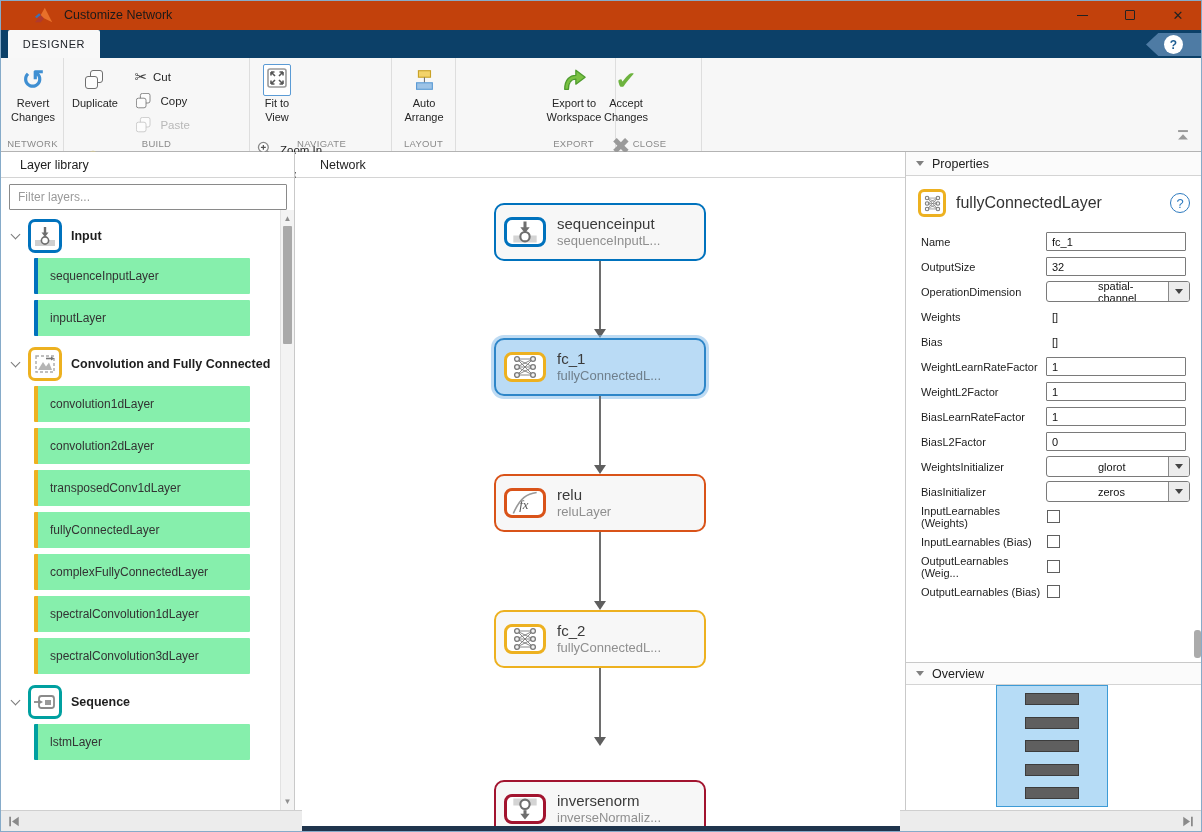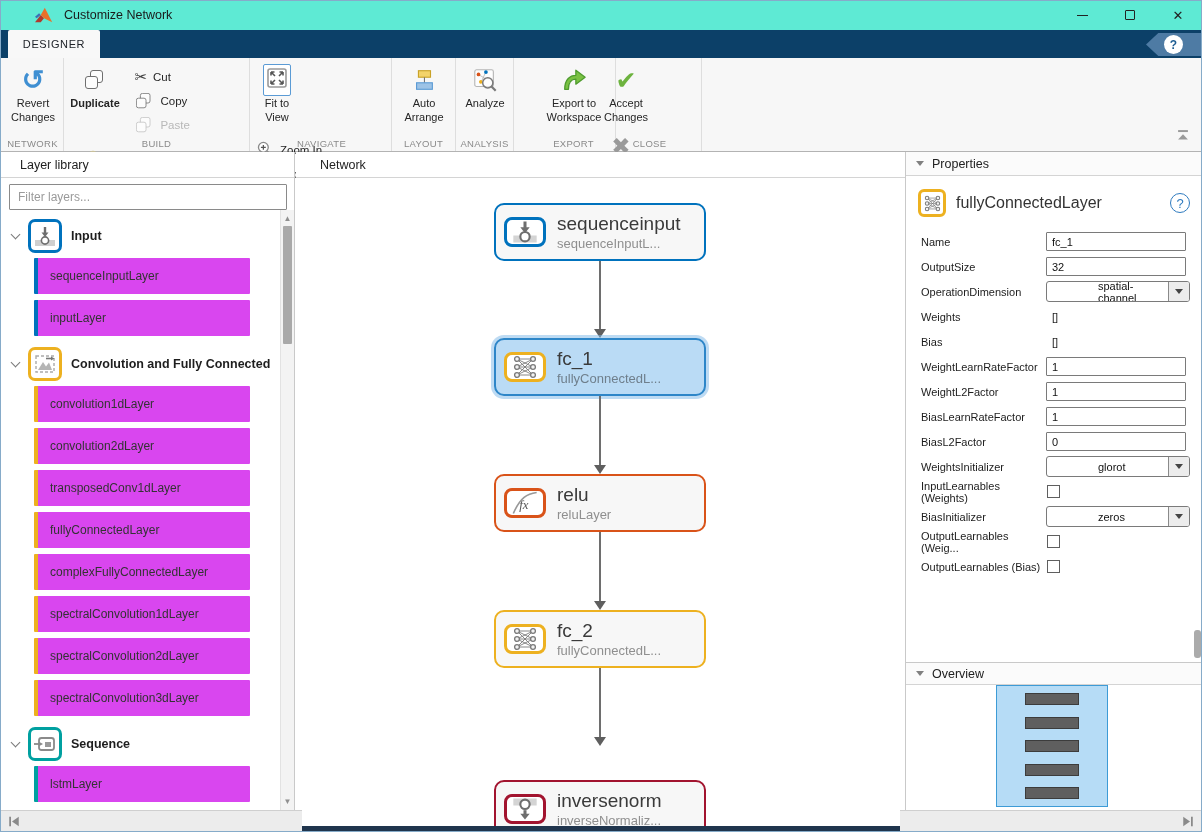--- a/index.html
+++ b/index.html
@@ -1,21 +1,21 @@
 <!DOCTYPE html>
 <html><head>
 <meta charset="utf-8">
 <style>
   * { margin:0; padding:0; box-sizing:border-box; }
   html,body { width:1202px; height:832px; }
   body { position:relative; font-family:"Liberation Sans",sans-serif; background:#fff; overflow:hidden; }
   .frame { position:absolute; inset:0; border:1px solid #86abc9; pointer-events:none; z-index:99; }
 
   
-  .titlebar { position:absolute; top:0; left:0; right:0; height:30px; background:#5eead4; display:flex; align-items:center; }
+  .titlebar { position:absolute; top:0; left:0; right:0; height:30px; background:#c2410c; display:flex; align-items:center; }
   .titlebar .logo { margin-left:34px; width:20px; height:18px; display:inline-block; }
   .titlebar .title { margin-left:10px; font-size:12.5px; color:#1a1a1a; }
   .winbtns { position:absolute; right:0; top:0; height:30px; display:flex; }
   .winbtn { width:48px; height:30px; display:flex; align-items:center; justify-content:center; color:#222; font-size:13px; }
   .min-glyph { display:inline-block; width:11px; border-top:1.2px solid #222; }
   .max-glyph { display:inline-block; width:10px; height:10px; border:1.2px solid #222; border-radius:1px; }
 
   
   .tabrow { position:absolute; top:30px; left:0; right:0; height:28px; background:#0c4068; }
   .tab { position:absolute; left:8px; top:0; height:28px; width:92px; background:#f8f8f8; display:flex; align-items:center; justify-content:center; font-size:11px; letter-spacing:.6px; color:#20242a; border-radius:2px 2px 0 0; }
@@ -52,34 +52,34 @@
   .llfilter { margin:6px 8px 4px 9px; }
   .llfilter input { width:278px; height:26px; border:1px solid #8a8a8a; font-size:12px; padding:0 8px; font-family:inherit; color:#333; border-radius:1px; background:#fff; }
   .llfilter input::placeholder { color:#9a9a9a; }
   .llgroup { display:flex; align-items:center; gap:9px; padding:5px 0 5px 12px; }
   .chev { width:7px; height:7px; border-right:1.6px solid #7a7a7a; border-bottom:1.6px solid #7a7a7a; transform:rotate(45deg); margin-top:-4px; }
   .gicon { width:34px; height:34px; border-radius:7px; background:#fff; display:flex; align-items:center; justify-content:center; flex:none; }
   .gicon.blue { border:3px solid #0072bd; }
   .gicon.yellow { border:3px solid #edb120; }
   .gicon.teal { border:3px solid #00a0a0; }
   .glabel { font-size:12.5px; font-weight:bold; color:#1e1e1e; }
-  .llitem { margin:0 0 6px 34px; width:216px; height:36px; background:#d946ef; display:flex; align-items:center; padding-left:12px; font-size:12px; color:#333; border-radius:1px; }
+  .llitem { margin:0 0 6px 34px; width:216px; height:36px; background:#86efac; display:flex; align-items:center; padding-left:12px; font-size:12px; color:#333; border-radius:1px; }
   .llitem.blue { border-left:4px solid #0072bd; }
   .llitem.yellow { border-left:4px solid #edb120; }
   .llitem.teal { border-left:4px solid #00a0a0; }
   .llscroll { position:absolute; top:58px; right:0; bottom:0; width:14px; background:#f3f3f3; border-left:1px solid #e2e2e2; }
   .llscroll .sarr { position:absolute; left:0; right:0; text-align:center; font-size:8px; color:#8f8f8f; }
   .llscroll .up { top:4px; } .llscroll .dn { bottom:4px; }
   .llscroll .thumb { position:absolute; left:2px; top:16px; width:9px; height:118px; background:#a9a9a9; border-radius:1px; }
 
   
   .canvas { position:absolute; top:152px; left:296px; right:297px; bottom:6px; background:#fff; overflow:hidden; }
   .node { position:absolute; left:198px; width:212px; height:58px; background:#f7f7f7; border-radius:10px; display:flex; align-items:center; gap:11px; padding-left:8px; }
   .node .nicon { width:42px; height:30px; border-radius:8px; background:#fff; display:flex; align-items:center; justify-content:center; flex:none; }
-  .node .ntitle { display:block; font-size:19px; color:#3a3a3a; line-height:1.2; }
+  .node .ntitle { display:block; font-size:15px; color:#3a3a3a; line-height:1.2; }
   .node .nsub { display:block; font-size:13px; color:#8f8f8f; line-height:1.2; }
   .nb-blue { border:2px solid #0072bd; } .nb-blue .nicon { border:3px solid #0072bd; }
   .nb-orange { border:2px solid #d95319; } .nb-orange .nicon { border:3px solid #d95319; }
   .nb-yellow { border:2px solid #edb120; } .nb-yellow .nicon { border:3px solid #edb120; }
   .nb-red { border:2px solid #a2142f; } .nb-red .nicon { border:3px solid #a2142f; }
   .node.selected { background:#badbf5; border-color:#2e86c8; box-shadow:0 0 0 3px rgba(125,184,232,.5); }
   .edge { position:absolute; left:303px; width:2px; background:#6e6e6e; }
   .edge .ah { position:absolute; bottom:-8px; left:-5px; width:0; height:0; border-left:6px solid transparent; border-right:6px solid transparent; border-top:9px solid #5f5f5f; }
 
   
@@ -157,21 +157,21 @@
     <div class="bigbtn" style="width:62px;">
       <span class="ic">
           <span class="g-revert">↺</span>
         </span>
       <span class="lbl" style="width:54px;">Revert Changes</span>
     </div>
     <span class="seclabel">NETWORK</span>
   </div>
 
   <div class="tsec" style="left:64px;width:186px;">
-    <div class="bigbtn" style="width:62px;font-weight:bold;">
+    <div class="bigbtn" style="width:62px;">
       <span class="ic">
           <span class="sq2">
             <i class="b"></i>
             <i class="f"></i>
           </span>
         </span>
       <span class="lbl">Duplicate</span>
     </div>
     <div class="smallcol" style="width:62px;">
       <div class="smallrow">
@@ -254,38 +254,20 @@
             <rect x="8" y="4" width="13" height="7" fill="#f3d36a" stroke="#c9a227" stroke-width="1.2"></rect>
             <line x1="14.5" y1="11" x2="14.5" y2="17" stroke="#777" stroke-width="1.2"></line>
             <rect x="6" y="17" width="17" height="7" fill="#9dc3e6" stroke="#5b9bd5" stroke-width="1.2"></rect>
           </svg>
       </span>
       <span class="lbl" style="width:52px;">Auto Arrange</span>
     </div>
     <span class="seclabel">LAYOUT</span>
   </div>
 
-  <div class="tsec" style="left:456px;width:58px;">
-    <div class="bigbtn" style="width:58px;">
-      <span class="ic">
-        <svg width="26" height="26" viewBox="0 0 28 28">
-            <rect x="3" y="3" width="20" height="18" rx="2" fill="#fdfdfd" stroke="#b5b5b5" stroke-width="1.2"></rect>
-            <line x1="7" y1="8" x2="15" y2="13" stroke="#bbb" stroke-width="1"></line>
-            <line x1="15" y1="5" x2="10" y2="16" stroke="#bbb" stroke-width="1"></line>
-            <circle cx="7" cy="8" r="2" fill="#d95319"></circle>
-            <circle cx="15" cy="5.5" r="2" fill="#0072bd"></circle>
-            <circle cx="9.5" cy="16" r="2" fill="#edb120"></circle>
-            <circle cx="17" cy="17" r="5.5" fill="rgba(255,255,255,.6)" stroke="#7a7a7a" stroke-width="1.6"></circle>
-            <line x1="21" y1="21" x2="25.5" y2="25.5" stroke="#7a7a7a" stroke-width="2.4"></line>
-          </svg>
-      </span>
-      <span class="lbl">Analyze</span>
-    </div>
-    <span class="seclabel">ANALYSIS</span>
-  </div>
 
   <div class="tsec" style="left:532px;width:84px;">
     <div class="bigbtn" style="width:84px;">
       <span class="ic">
         <svg width="28" height="26" viewBox="0 0 30 28">
             <path d="M5,24 C5,13 11,9 17,9 L17,3.5 L27,11 L17,18.5 L17,13 C12,13 9,16 9,24 Z" fill="#7ac143" stroke="#4e9b2e" stroke-width="1.4" stroke-linejoin="round"></path>
           </svg>
       </span>
       <span class="lbl" style="width:72px;">Export to Workspace</span>
     </div>
@@ -363,23 +345,20 @@
       <span>transposedConv1dLayer</span>
     </div>
   <div class="llitem yellow">
       <span>fullyConnectedLayer</span>
     </div>
   <div class="llitem yellow">
       <span>complexFullyConnectedLayer</span>
     </div>
   <div class="llitem yellow">
       <span>spectralConvolution1dLayer</span>
-    </div>
-  <div class="llitem yellow">
-      <span>spectralConvolution2dLayer</span>
     </div>
   <div class="llitem yellow">
       <span>spectralConvolution3dLayer</span>
     </div>
 
   <div class="llgroup">
     <span class="chev"></span>
     <span class="gicon teal">
       <svg width="24" height="24" viewBox="0 0 24 24">
           <rect x="6" y="6" width="15" height="12" rx="2.5" fill="none" stroke="#8a8a8a" stroke-width="1.8"></rect>
@@ -600,31 +579,35 @@
     <div class="prow">
       <span class="plab">WeightsInitializer</span>
       <span class="dd">
         <span class="ddv">glorot</span>
         <span class="dda">
             <span class="tri-dn" style="border-top-color:#444;"></span>
           </span>
       </span>
     </div>
     <div class="prow">
-      <span class="plab">InputLearnables (Weights)</span>
-      <span class="cb"></span>
-    </div>
-    <div class="prow">
       <span class="plab">BiasInitializer</span>
       <span class="dd">
         <span class="ddv">zeros</span>
         <span class="dda">
             <span class="tri-dn" style="border-top-color:#444;"></span>
           </span>
       </span>
+    </div>
+    <div class="prow">
+      <span class="plab">InputLearnables (Weights)</span>
+      <span class="cb"></span>
+    </div>
+    <div class="prow">
+      <span class="plab">InputLearnables (Bias)</span>
+      <span class="cb"></span>
     </div>
     <div class="prow">
       <span class="plab">OutputLearnables (Weig...</span>
       <span class="cb"></span>
     </div>
     <div class="prow">
       <span class="plab">OutputLearnables (Bias)</span>
       <span class="cb"></span>
     </div>
   </div>

